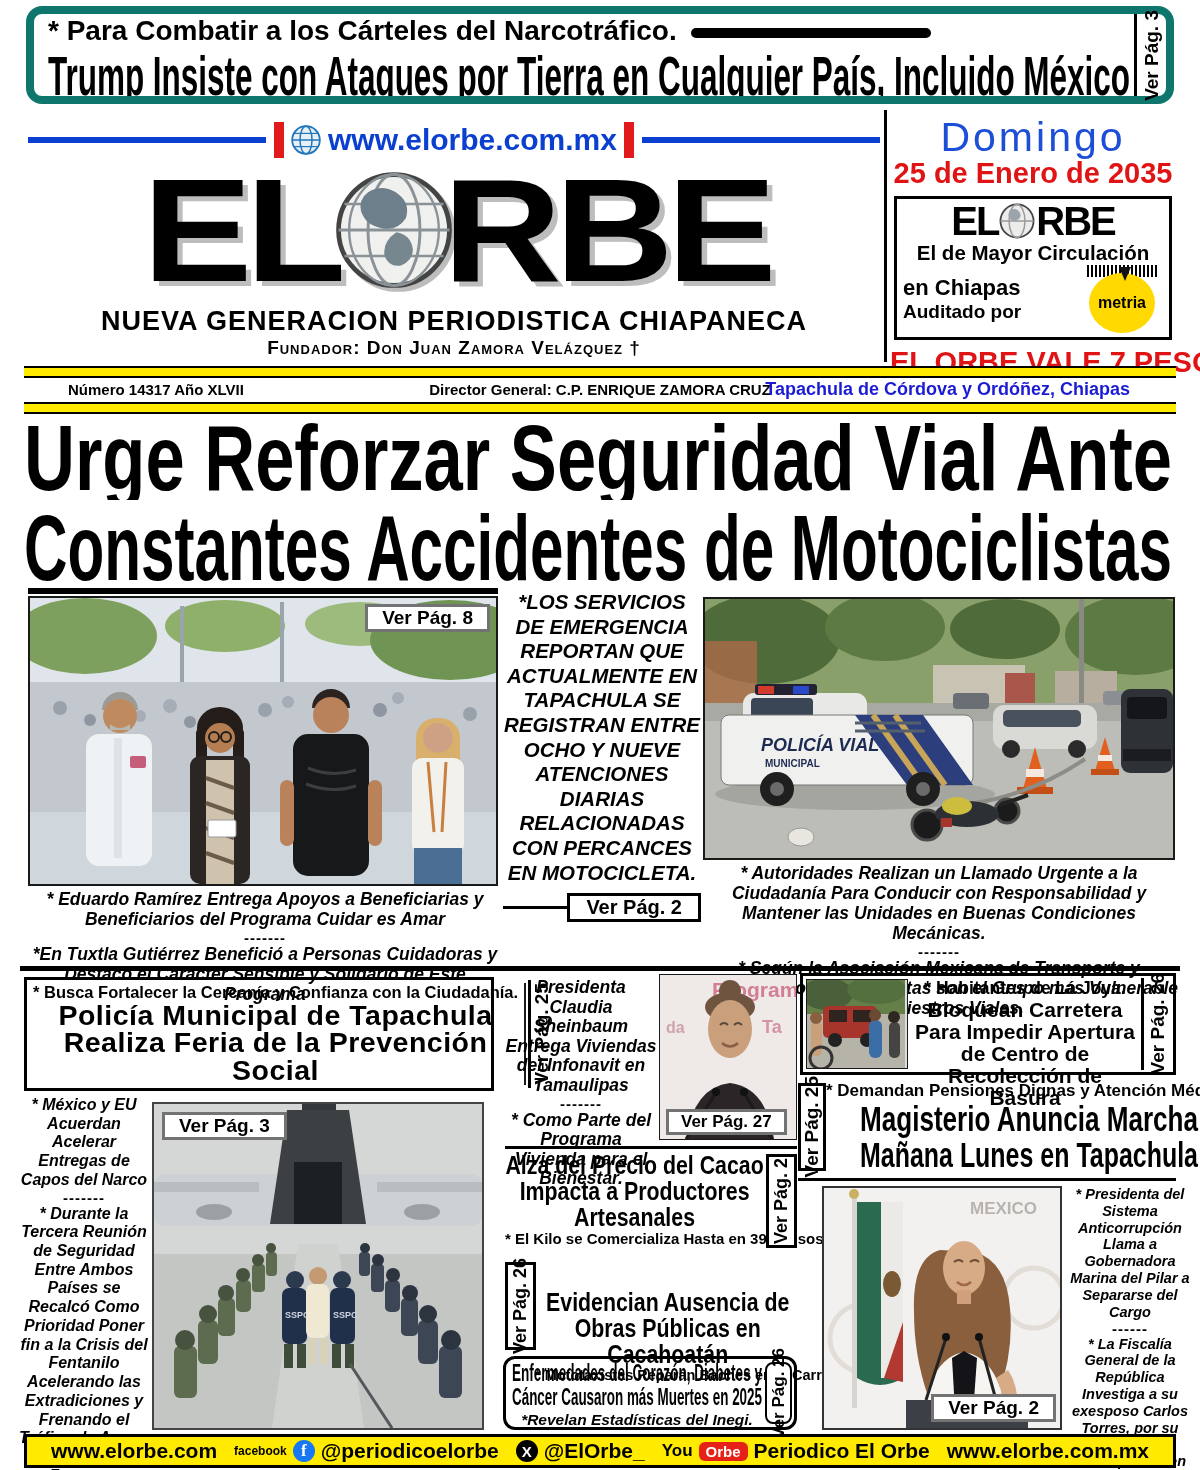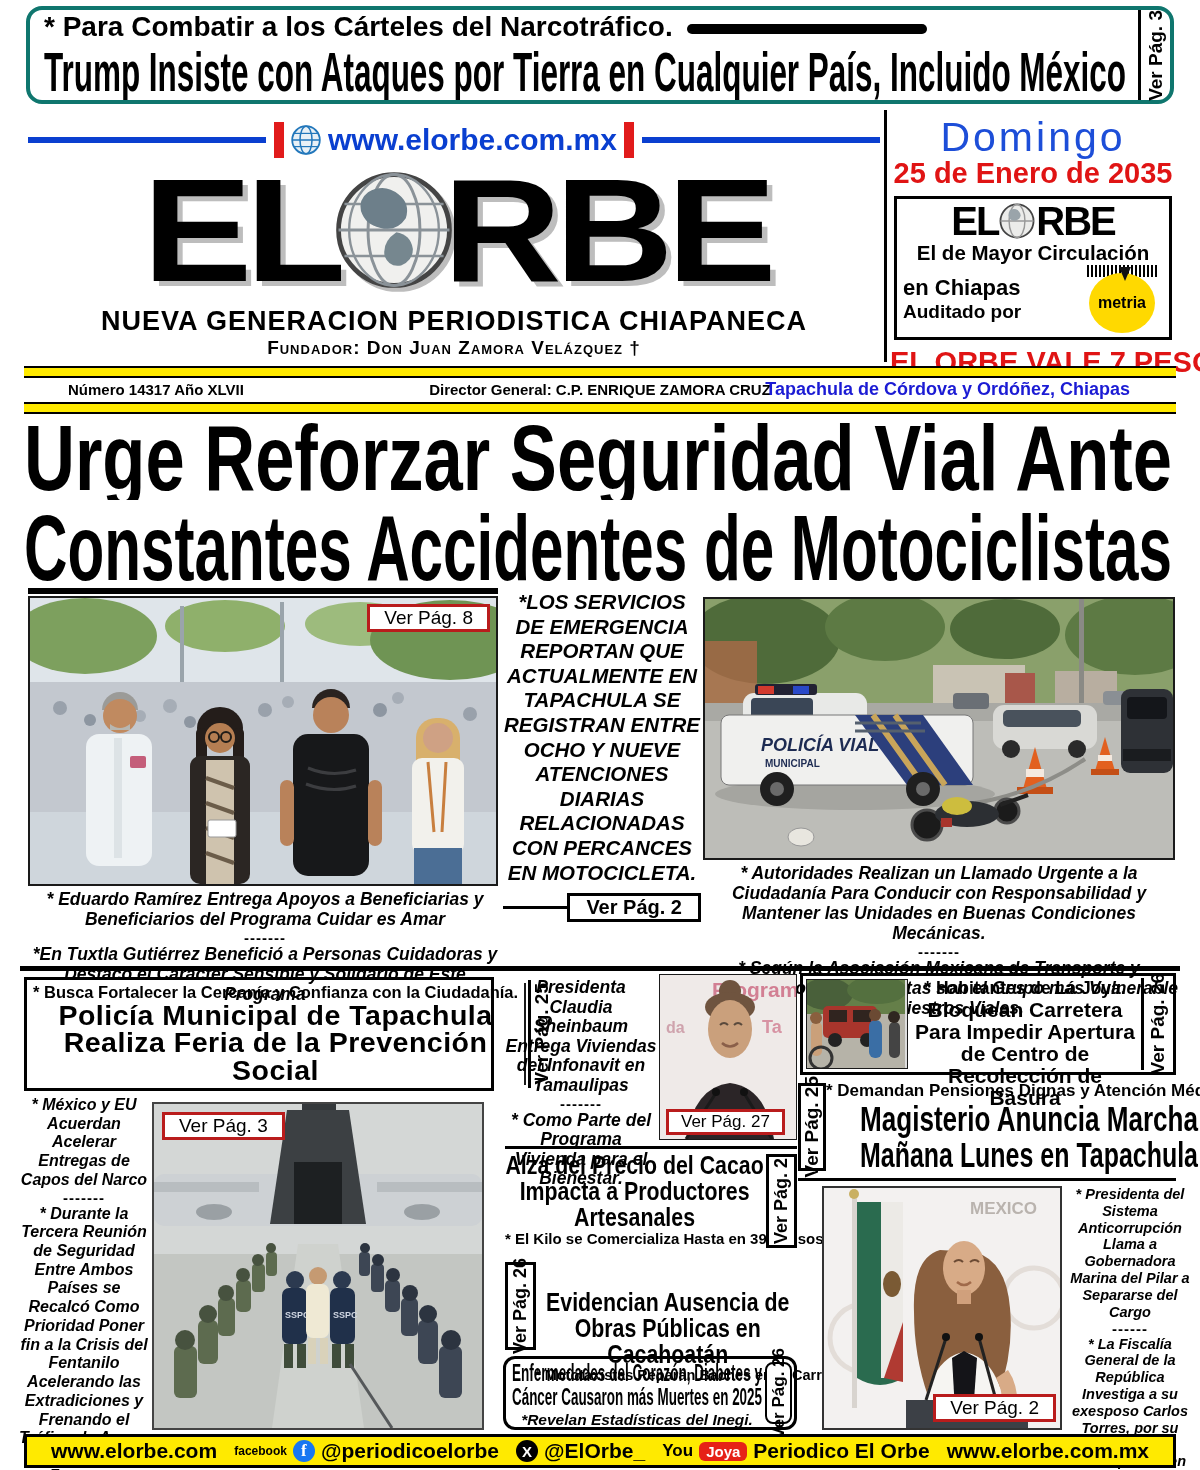--- a/index.html
+++ b/index.html
@@ -6,21 +6,21 @@
   html,body { background:#e9e9e9; }
   body { font-family:"Liberation Sans", sans-serif; }
   #page {
     position:relative; width:1200px; height:1470px; background:#fff;
     margin:0 auto; overflow:hidden; color:#000;
   }
   .abs { position:absolute; }
 
   
   .banner { left:26px; top:6px; width:1148px; height:98px;
-    border:4px solid #0f766e; border-radius:16px; display:flex; }
+    border:8px solid #0f766e; border-radius:16px; display:flex; }
   .banner-main { flex:1; padding:1px 6px 0 14px; overflow:hidden; }
   .banner-kicker-row { display:flex; align-items:center; }
   .banner-kicker { font-weight:bold; font-size:28px; white-space:nowrap; }
   .banner-dash { height:10px; background:#000; border-radius:5px; flex:1; margin:4px 10px 0 14px; max-width:240px; }
   .banner-ref { width:32px; border-left:3px solid #000; display:flex; align-items:center; justify-content:center; }
   .vtext { writing-mode:vertical-rl; transform:rotate(180deg); font-weight:bold; font-size:19px; white-space:nowrap; }
 
   svg text.condensed { font-family:"Liberation Sans", sans-serif; font-weight:bold; fill:#000; }
 
   
@@ -66,22 +66,22 @@
   .info-mid { position:relative; height:24px; background:#fff; }
   .info-num { position:absolute; left:44px; top:3px; font-weight:bold; font-size:15px; }
   .info-dir { position:absolute; left:50%; transform:translateX(-50%); top:3px; font-weight:bold; font-size:15px; white-space:nowrap; }
   .info-loc { position:absolute; right:46px; top:1px; font-weight:bold; font-size:18px; color:#1b1bd4; white-space:nowrap; }
 
   
   .photo { border:2px solid #1a1a1a; overflow:hidden; background:#ddd; }
   .photo svg { display:block; }
   .pageref-h { display:inline-block; background:#fff; border:3px solid #000;
     font-weight:bold; font-size:20px; padding:0 16px; white-space:nowrap; }
-  .pageref-overlay { position:absolute; background:#fff; border:3px solid #b91c1c;
-    font-weight:normal; font-size:19px; padding:0 14px; white-space:nowrap; }
+  .pageref-overlay { position:absolute; background:#fff; border:3px solid #737373;
+    font-weight:bold; font-size:19px; padding:0 14px; white-space:nowrap; }
   .refbox-v { border:3px solid #000; display:flex; align-items:center; justify-content:center; background:#fff; }
 
   .capt { text-align:center; font-weight:bold; font-style:italic; font-size:17.5px; line-height:1.14; }
   .sep-dashes { text-align:center; font-weight:bold; font-size:15px; letter-spacing:1px; line-height:1; }
 
   .deck-col { left:503px; top:590px; width:198px; text-align:center; }
   .deck-text { font-weight:bold; font-style:italic; font-size:20.5px; line-height:1.2; }
   .deck-ref-row { display:flex; align-items:center; margin-top:8px; }
   .deck-dash { flex:1; height:3px; background:#000; }
 
@@ -675,19 +675,19 @@
       <span class="fb-label">facebook</span>
       <span class="fb-icon">f</span>
       <span class="footer-handle">@periodicoelorbe</span>
     </span>
     <span class="footer-group">
       <span class="x-icon">X</span>
       <span class="footer-handle">@ElOrbe_</span>
     </span>
     <span class="footer-group">
       <span class="yt-you">You</span>
-      <span class="yt-tube">Joya</span>
+      <span class="yt-tube">Orbe</span>
       <span class="footer-handle">Periodico El Orbe</span>
     </span>
     <span class="footer-site">www.elorbe.com.mx</span>
   </div>
 
 </div>
 
 </body></html>

